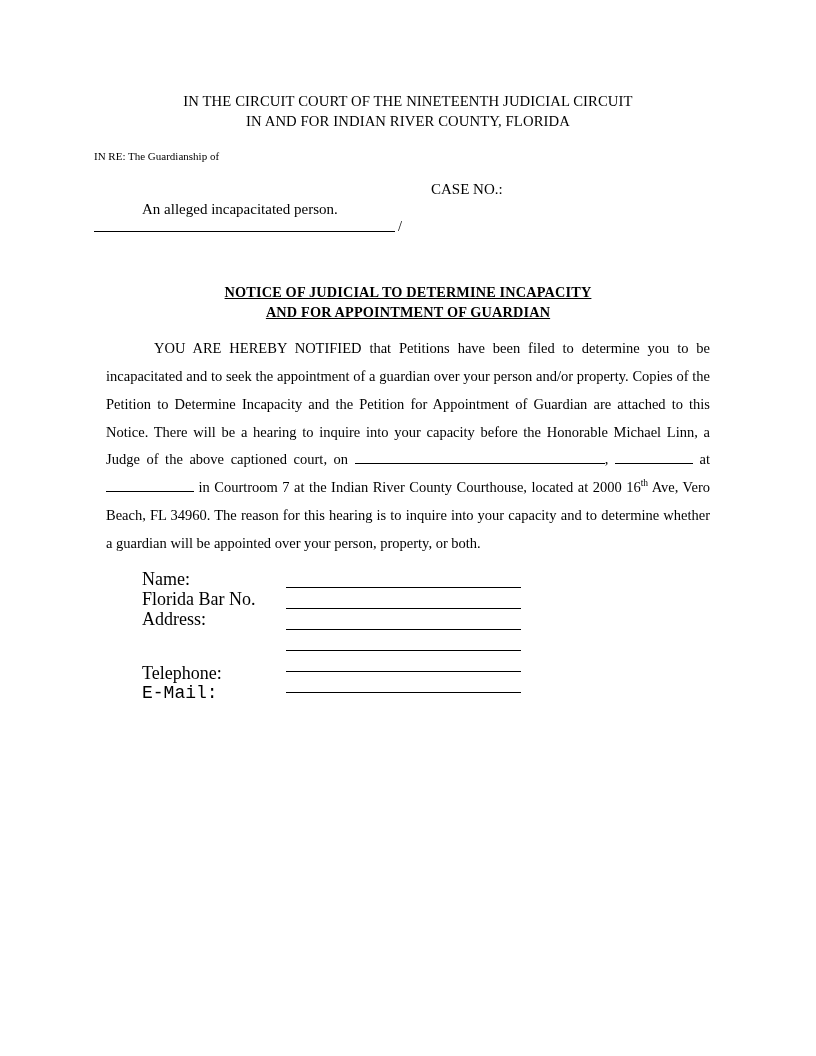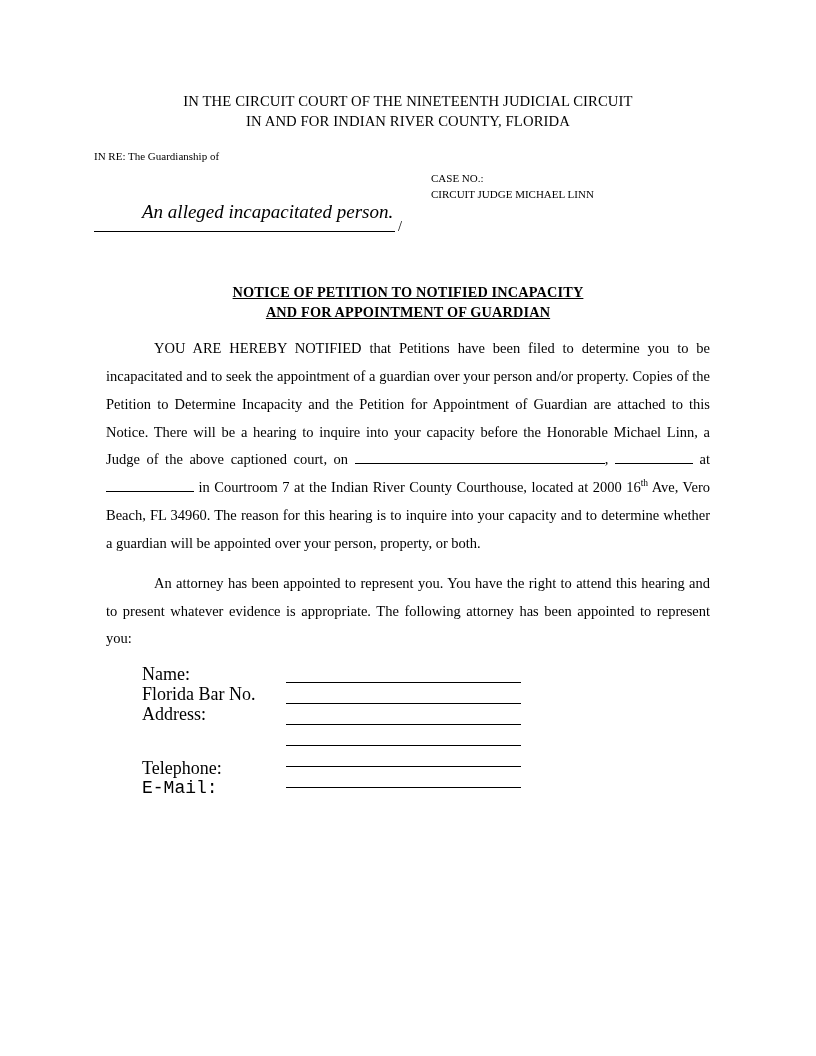--- a/index.html
+++ b/index.html
@@ -50,42 +50,41 @@
   .inre {
     position: absolute;
     left: 0;
     top: 0;
     font-size: 11px;
   }
   .alleged {
     position: absolute;
     left: 48px;
     top: 51px;
-    font-size: 19px;
-    font-style: italic;
+    font-size: 15px;
   }
   .caption-line {
     position: absolute;
     left: 0;
     top: 80px;
     width: 301px;
     border-bottom: 1.1px solid #000;
   }
   .slash {
     position: absolute;
     left: 304px;
     top: 68px;
     font-size: 14.5px;
   }
   .caseinfo {
     position: absolute;
     left: 337px;
-    top: 20px;
+    top: 28px;
     line-height: 1.45;
-    font-size: 11px;
+    font-size: 15px;
   }
   .title-block {
     text-align: center;
     margin-top: 36px;
     font-weight: bold;
     font-size: 14.3px;
     line-height: 1.45;
     letter-spacing: 0.15px;
   }
   .title-block span {
@@ -180,33 +179,31 @@
         <div>IN AND FOR INDIAN RIVER COUNTY, FLORIDA</div>
       </div>
 
       <div class="caption">
         <div class="inre">IN RE: The Guardianship of</div>
         <div class="alleged">An alleged incapacitated person.</div>
         <div class="caption-line"></div>
         <div class="slash">/</div>
         <div class="caseinfo">
           <div>CASE NO.:</div>
-          <div>CIRCUIT JUDGE MICHAEL LINN</div>
         </div>
       </div>
 
       <div class="title-block">
-        <div><span>NOTICE OF PETITION TO NOTIFIED INCAPACITY</span></div>
+        <div><span>NOTICE OF JUDICIAL TO DETERMINE INCAPACITY</span></div>
         <div><span>AND FOR APPOINTMENT OF GUARDIAN</span></div>
       </div>
 
 
       <p class="body"><span>YOU ARE HEREBY NOTIFIED that Petitions have been filed to determine you to be incapacitated and to seek the appointment of a guardian over your person and/or property. Copies of the Petition to Determine Incapacity and the Petition for Appointment of Guardian are attached to this Notice. There will be a hearing to inquire into your capacity before the Honorable Michael Linn, a Judge of the above captioned court, on </span><span class="fill w250"></span><span>, </span><span class="fill w78"></span><span> at </span><span class="fill w88"></span><span> in Courtroom 7 at the Indian River County Courthouse, located at 2000 16</span><sup>th</sup><span> Ave, Vero Beach, FL 34960. The reason for this hearing is to inquire into your capacity and to determine whether a guardian will be appointed over your person, property, or both.</span></p>
 
-      <p class="body second">An attorney has been appointed to represent you. You have the right to attend this hearing and to present whatever evidence is appropriate. The following attorney has been appointed to represent you:</p>
 
       <div class="attorney-block">
         <div class="attorney-label al1">Name:</div>
         <div class="attorney-label al2">Florida Bar No.</div>
         <div class="attorney-label al3">Address:</div>
         <div class="attorney-label al4">Telephone:</div>
         <div class="attorney-label al5">E-Mail:</div>
         <div class="attorney-line ln1"></div>
         <div class="attorney-line ln2"></div>
         <div class="attorney-line ln3"></div>

